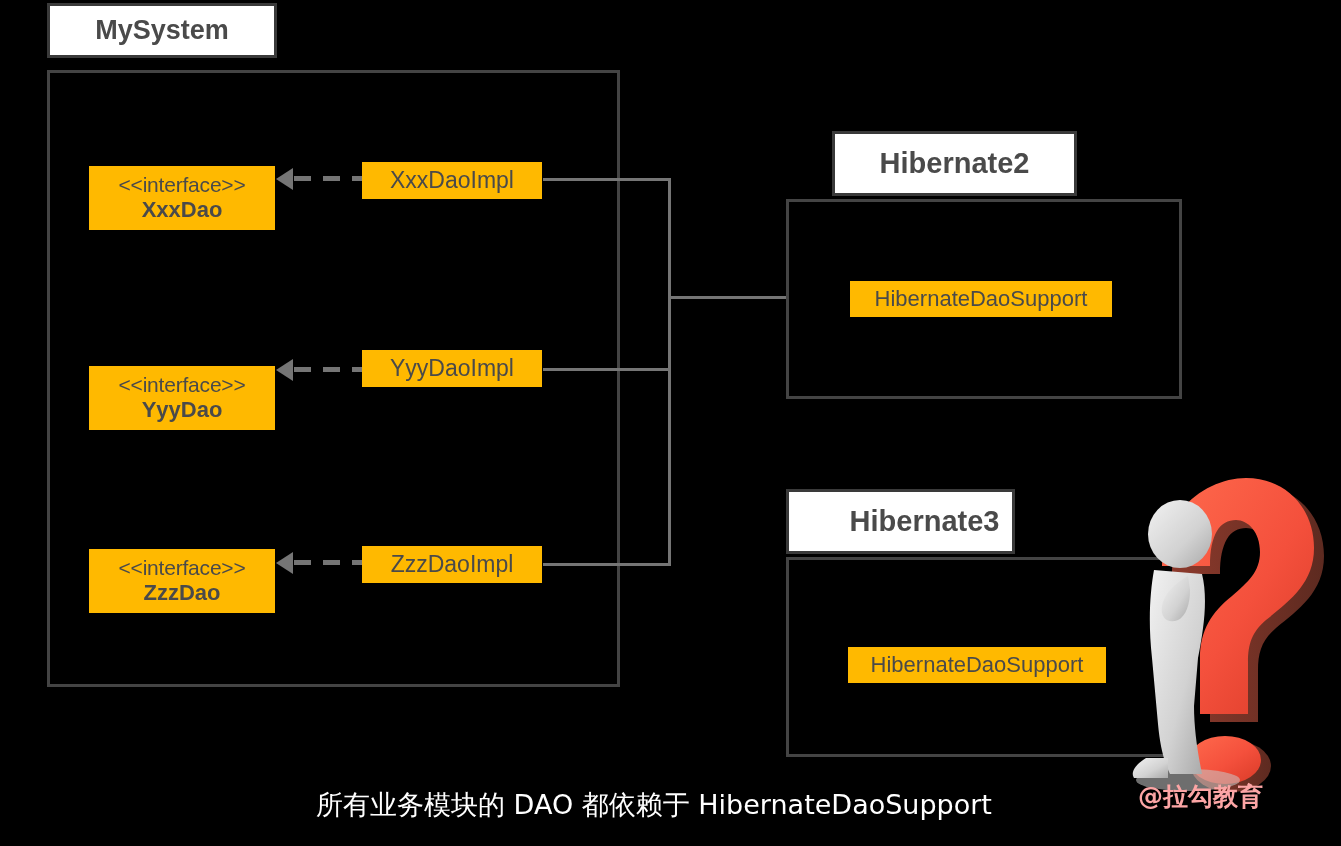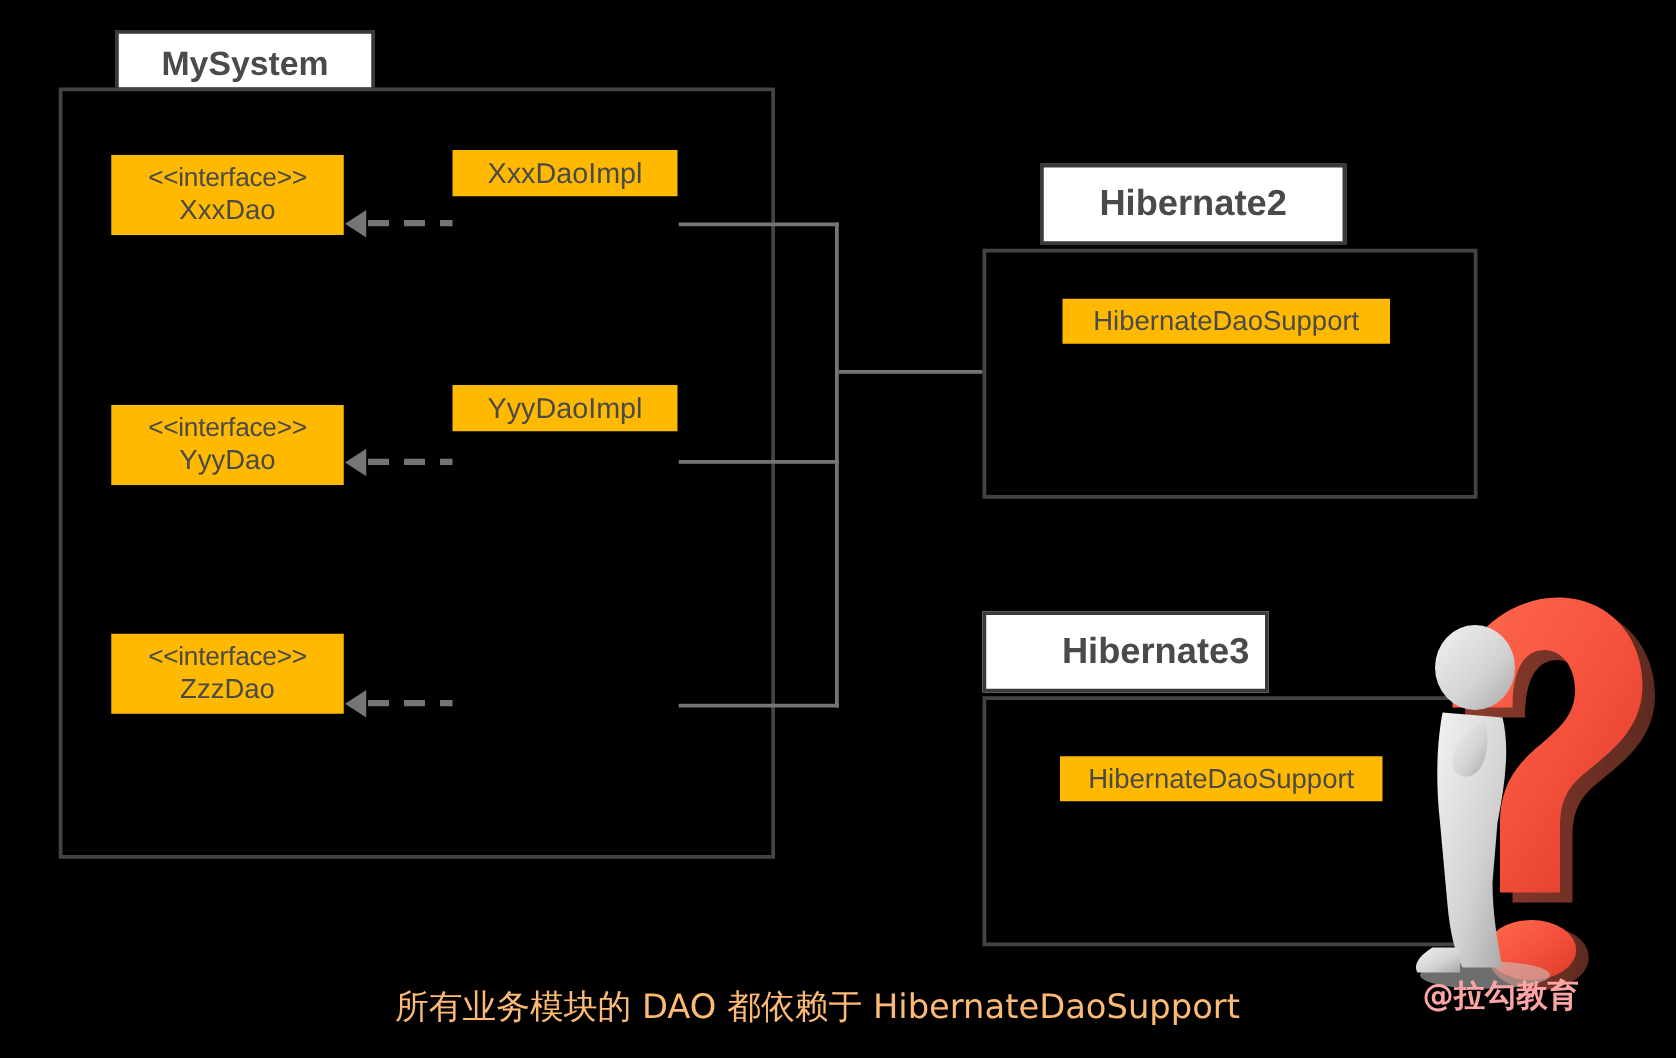--- a/index.html
+++ b/index.html
@@ -45,28 +45,29 @@
   .cls {
     position: absolute;
     background: #ffb900;
     box-sizing: border-box;
     display: flex;
     flex-direction: column;
     align-items: center;
     justify-content: center;
     color: #4a4a4a;
     line-height: 1.22;
+    margin-top: 42px;
   }
   .cls .stereotype {
     font-weight: normal;
     font-size: 21px;
     letter-spacing: -0.2px;
   }
   .cls .cname {
-    font-weight: normal;
+    font-weight: bold;
     font-size: 22px;
   }
   .cls.plain {
     font-size: 23px;
     font-weight: normal;
   }
   .cls.support {
     font-size: 22px;
     font-weight: normal;
     justify-content: center;
@@ -105,21 +106,21 @@
     background: repeating-linear-gradient(
       to right,
       #757575 0px, #757575 17px,
       rgba(0,0,0,0) 17px, rgba(0,0,0,0) 29px
     );
   }
 
   
   .caption {
     position: absolute;
-    color: #fdba74;
+    color: #ffffff;
     font-size: 27px;
     white-space: nowrap;
     font-family: "DejaVu Sans", "Liberation Sans", sans-serif;
   }
 
   
   .wm-wrap {
     position: absolute;
   }
   .wm-text {
@@ -129,21 +130,21 @@
     font-weight: bold;
     white-space: nowrap;
     font-family: "DejaVu Sans", "Liberation Sans", sans-serif;
   }
 </style>
 </head>
 <body>
 
 <div id="canvas">
 
-  <div class="pkg-tab" style="left:47px; top:24px; width:208px; height:55px;margin-left:45px;">
+  <div class="pkg-tab" style="left:47px; top:3px; width:230px; height:55px;">
     <span class="pkg-tab-label" style="font-size:27px;">MySystem</span>
   </div>
   <div class="pkg-body" style="left:47px; top:70px; width:573px; height:617px;"></div>
 
   <div class="cls" style="left:89px; top:124px; width:186px; height:64px;">
     <span class="stereotype">&lt;&lt;interface&gt;&gt;</span>
     <span class="cname">XxxDao</span>
   </div>
 
   <div class="cls" style="left:89px; top:324px; width:186px; height:64px;">
@@ -154,20 +155,23 @@
   <div class="cls" style="left:89px; top:507px; width:186px; height:64px;">
     <span class="stereotype">&lt;&lt;interface&gt;&gt;</span>
     <span class="cname">ZzzDao</span>
   </div>
 
   <div class="cls plain" style="left:362px; top:120px; width:180px; height:37px;">
     <span>XxxDaoImpl</span>
   </div>
   <div class="cls plain" style="left:362px; top:308px; width:180px; height:37px;">
     <span>YyyDaoImpl</span>
+  </div>
+  <div class="cls plain" style="left:362px; top:504px; width:180px; height:37px;">
+    <span>ZzzDaoImpl</span>
   </div>
 
   <div class="arrow-open-left" style="left:276px; top:168px;"></div>
   <div class="dashed" style="left:294px; top:176px; width:68px;"></div>
 
   <div class="arrow-open-left" style="left:276px; top:359px;"></div>
   <div class="dashed" style="left:294px; top:367px; width:68px;"></div>
 
   <div class="arrow-open-left" style="left:276px; top:552px;"></div>
   <div class="dashed" style="left:294px; top:560px; width:68px;"></div>

